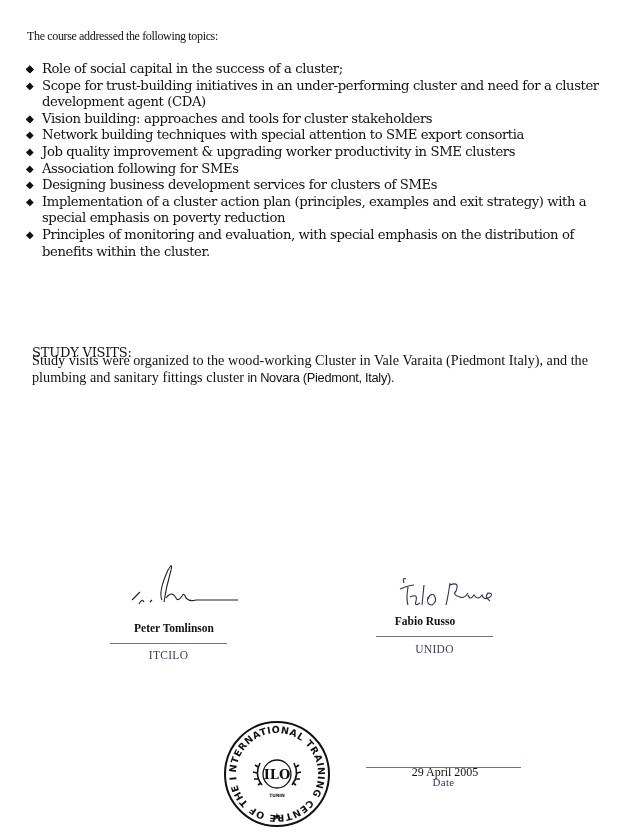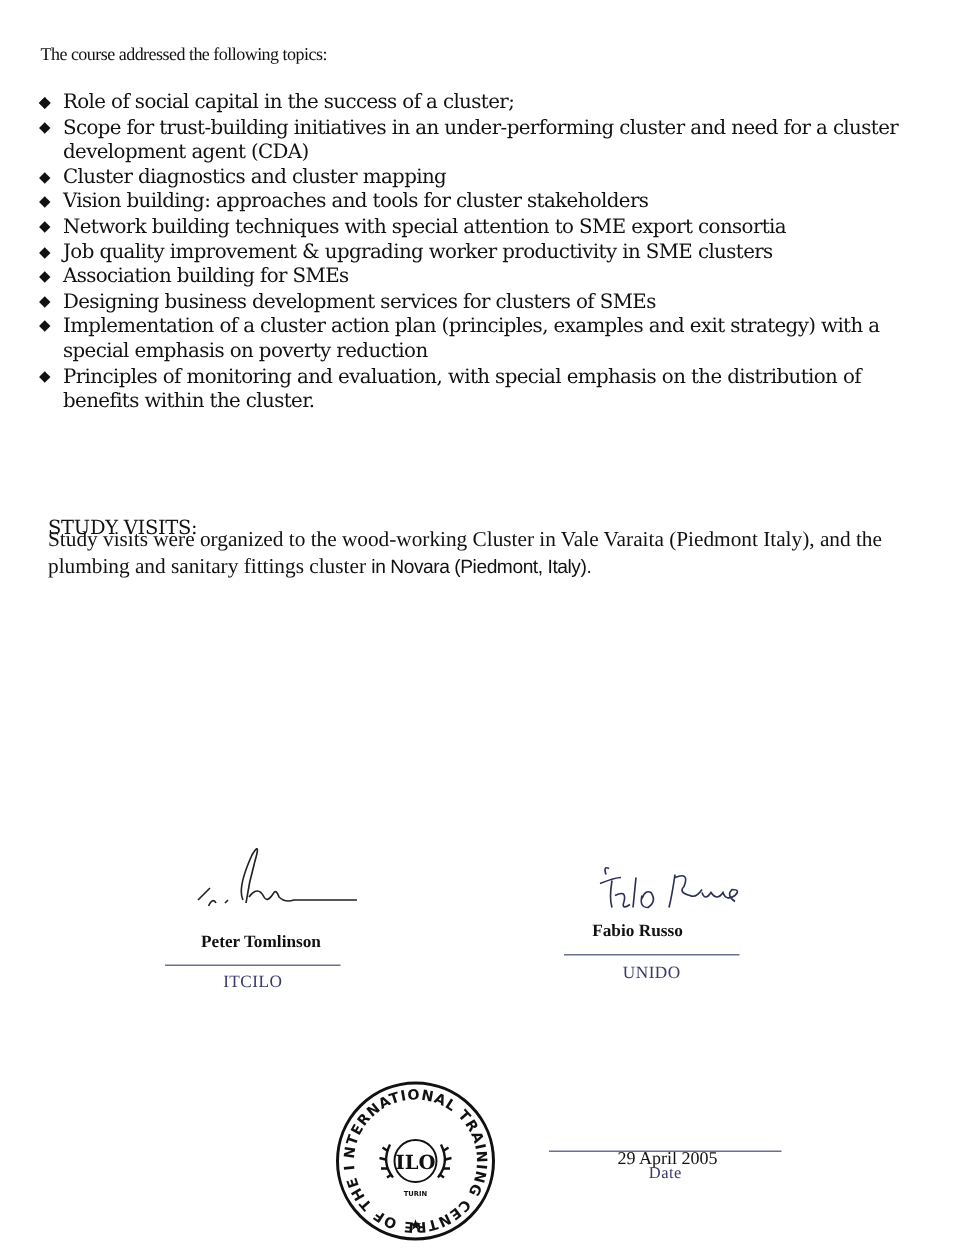--- a/index.html
+++ b/index.html
@@ -21,25 +21,25 @@
 </head>
 <body>
 
 <div class="intro">The course addressed the following topics:</div>
 
 <ul class="topics">
   <li><span class="bullet">◆</span></li>
   <li><span class="bullet">◆</span></li>
   <li><span class="bullet">◆</span><span>Role of social capital in the success of a cluster;</span></li>
   <li><span class="bullet">◆</span><span>Scope for trust-building initiatives in an under-performing cluster and need for a cluster development agent (CDA)</span></li>
-  <li><span class="bullet">◆</span><span>Cluster diagnostics and cluster mapping</span></li>
+  <li><span class="bullet">◆</span></li>
   <li><span class="bullet">◆</span><span>Vision building: approaches and tools for cluster stakeholders</span></li>
   <li><span class="bullet">◆</span><span>Network building techniques with special attention to SME export consortia</span></li>
   <li><span class="bullet">◆</span><span>Job quality improvement &amp; upgrading worker productivity in SME clusters</span></li>
-  <li><span class="bullet">◆</span><span>Association building for SMEs</span></li>
+  <li><span class="bullet">◆</span><span>Association following for SMEs</span></li>
   <li><span class="bullet">◆</span><span>Designing business development services for clusters of SMEs</span></li>
   <li><span class="bullet">◆</span><span>Implementation of a cluster action plan (principles, examples and exit strategy) with a special emphasis on poverty reduction</span></li>
   <li><span class="bullet">◆</span><span>Principles of monitoring and evaluation, with special emphasis on the distribution of benefits within the cluster.</span></li>
 </ul>
 
 <div class="heading">STUDY VISITS:</div>
 <div class="visits"><span>Study visits were organized to the wood-working Cluster in Vale Varaita (Piedmont Italy), and the plumbing and sanitary fittings cluster </span><span class="tail">in Novara (Piedmont, Italy).</span></div>
 
 <svg width="130" height="50" style="left:130px; top:562px;" viewBox="0 0 130 50">
   <path d="M2 38 L10 30 M9 42 Q12 36 14 40 M20 40 L22 38 M32 38 Q28 30 38 8 Q44 -2 40 12 Q36 26 34 40 M36 36 Q42 28 46 36 Q48 40 52 34 Q54 30 56 36 Q60 40 66 38 L108 38" fill="none" stroke="#222" stroke-width="1.1"></path>

